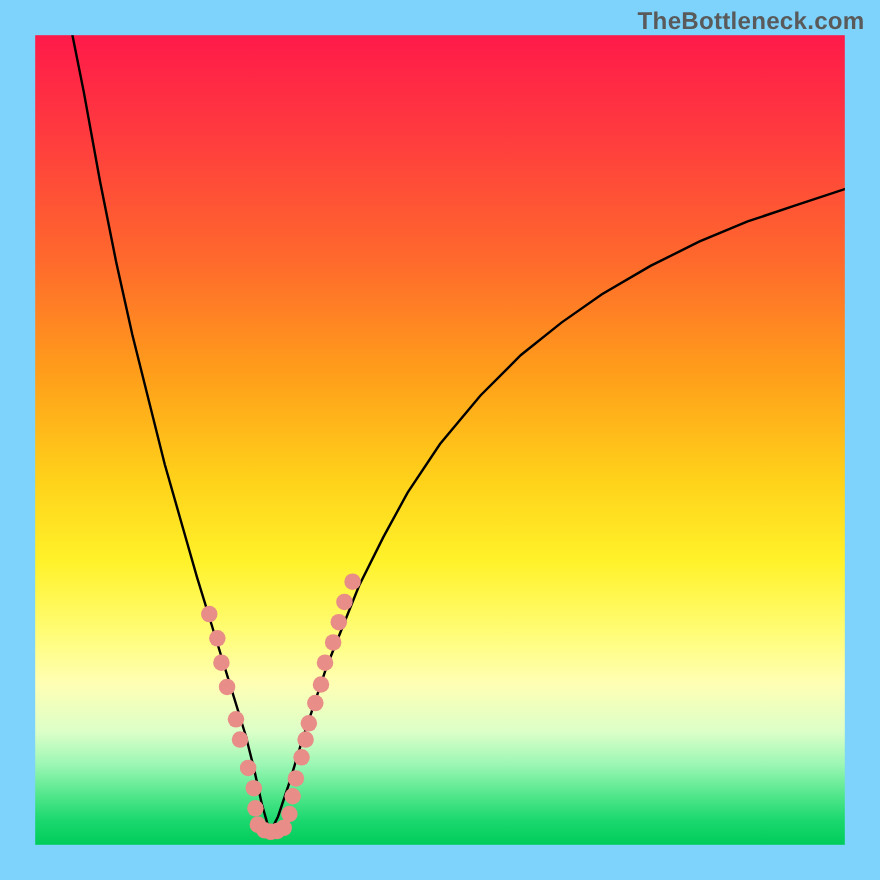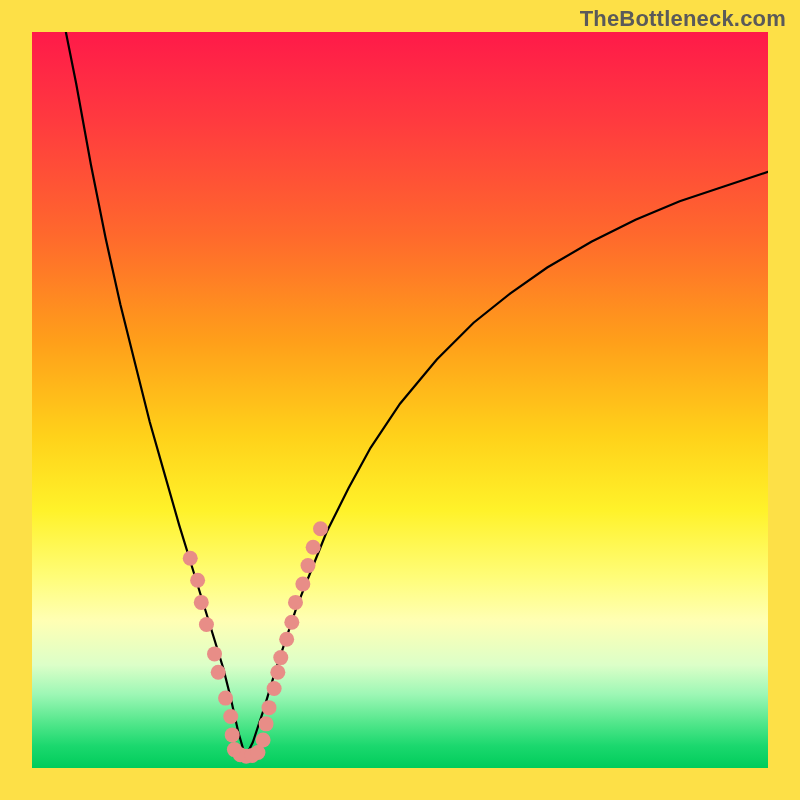--- a/index.html
+++ b/index.html
@@ -9,21 +9,21 @@
     height: 800px;
     background: #000;
     overflow: hidden;
   }
   .frame {
     position: absolute;
     left: 0;
     top: 0;
     width: 800px;
     height: 800px;
-    background: #fde047;
+    background: #7dd3fc;
   }
   .plot {
     position: absolute;
     left: 32px;
     top: 32px;
     width: 736px;
     height: 736px;
     
     background: linear-gradient(to bottom,
       #ff1a49 0%,

